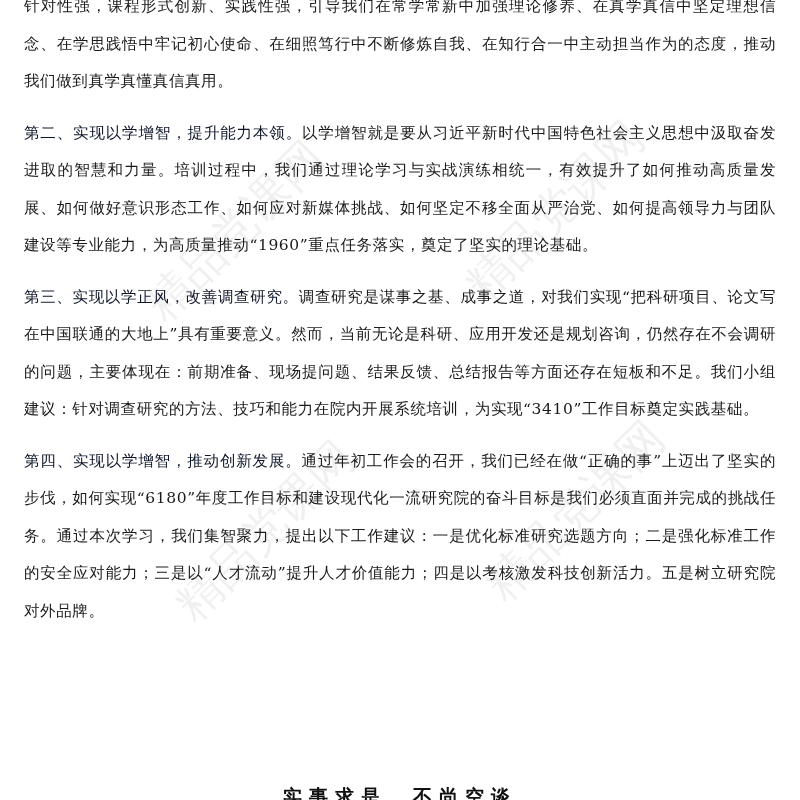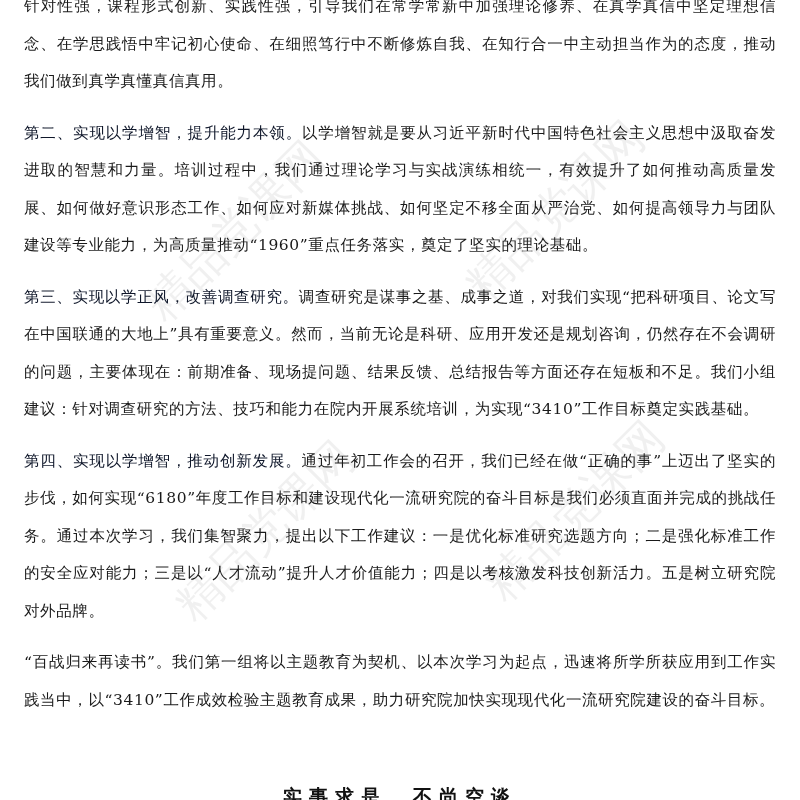--- a/index.html
+++ b/index.html
@@ -49,18 +49,15 @@
   </p>
   <p class="para">
     <span class="head">第二、实现以学增智，提升能力本领。</span><span>以学增智就是要从习近平新时代中国特色社会主义思想中汲取奋发进取的智慧和力量。培训过程中，我们通过理论学习与实战演练相统一，有效提升了如何推动高质量发展、如何做好意识形态工作、如何应对新媒体挑战、如何坚定不移全面从严治党、如何提高领导力与团队建设等专业能力，为高质量推动“1960”重点任务落实，奠定了坚实的理论基础。</span>
   </p>
   <p class="para">
     <span class="head">第三、实现以学正风，改善调查研究。</span><span>调查研究是谋事之基、成事之道，对我们实现“把科研项目、论文写在中国联通的大地上”具有重要意义。然而，当前无论是科研、应用开发还是规划咨询，仍然存在不会调研的问题，主要体现在：前期准备、现场提问题、结果反馈、总结报告等方面还存在短板和不足。我们小组建议：针对调查研究的方法、技巧和能力在院内开展系统培训，为实现“3410”工作目标奠定实践基础。</span>
   </p>
   <p class="para">
     <span class="head">第四、实现以学增智，推动创新发展。</span><span>通过年初工作会的召开，我们已经在做“正确的事”上迈出了坚实的步伐，如何实现“6180”年度工作目标和建设现代化一流研究院的奋斗目标是我们必须直面并完成的挑战任务。通过本次学习，我们集智聚力，提出以下工作建议：一是优化标准研究选题方向；二是强化标准工作的安全应对能力；三是以“人才流动”提升人才价值能力；四是以考核激发科技创新活力。五是树立研究院对外品牌。</span>
   </p>
-  <p class="para">
-    <span class="head"></span><span>“百战归来再读书”。我们第一组将以主题教育为契机、以本次学习为起点，迅速将所学所获应用到工作实践当中，以“3410”工作成效检验主题教育成果，助力研究院加快实现现代化一流研究院建设的奋斗目标。</span>
-  </p>
 </div>
 
 <div class="motto">实事求是，不尚空谈</div>
 
 </body></html>

